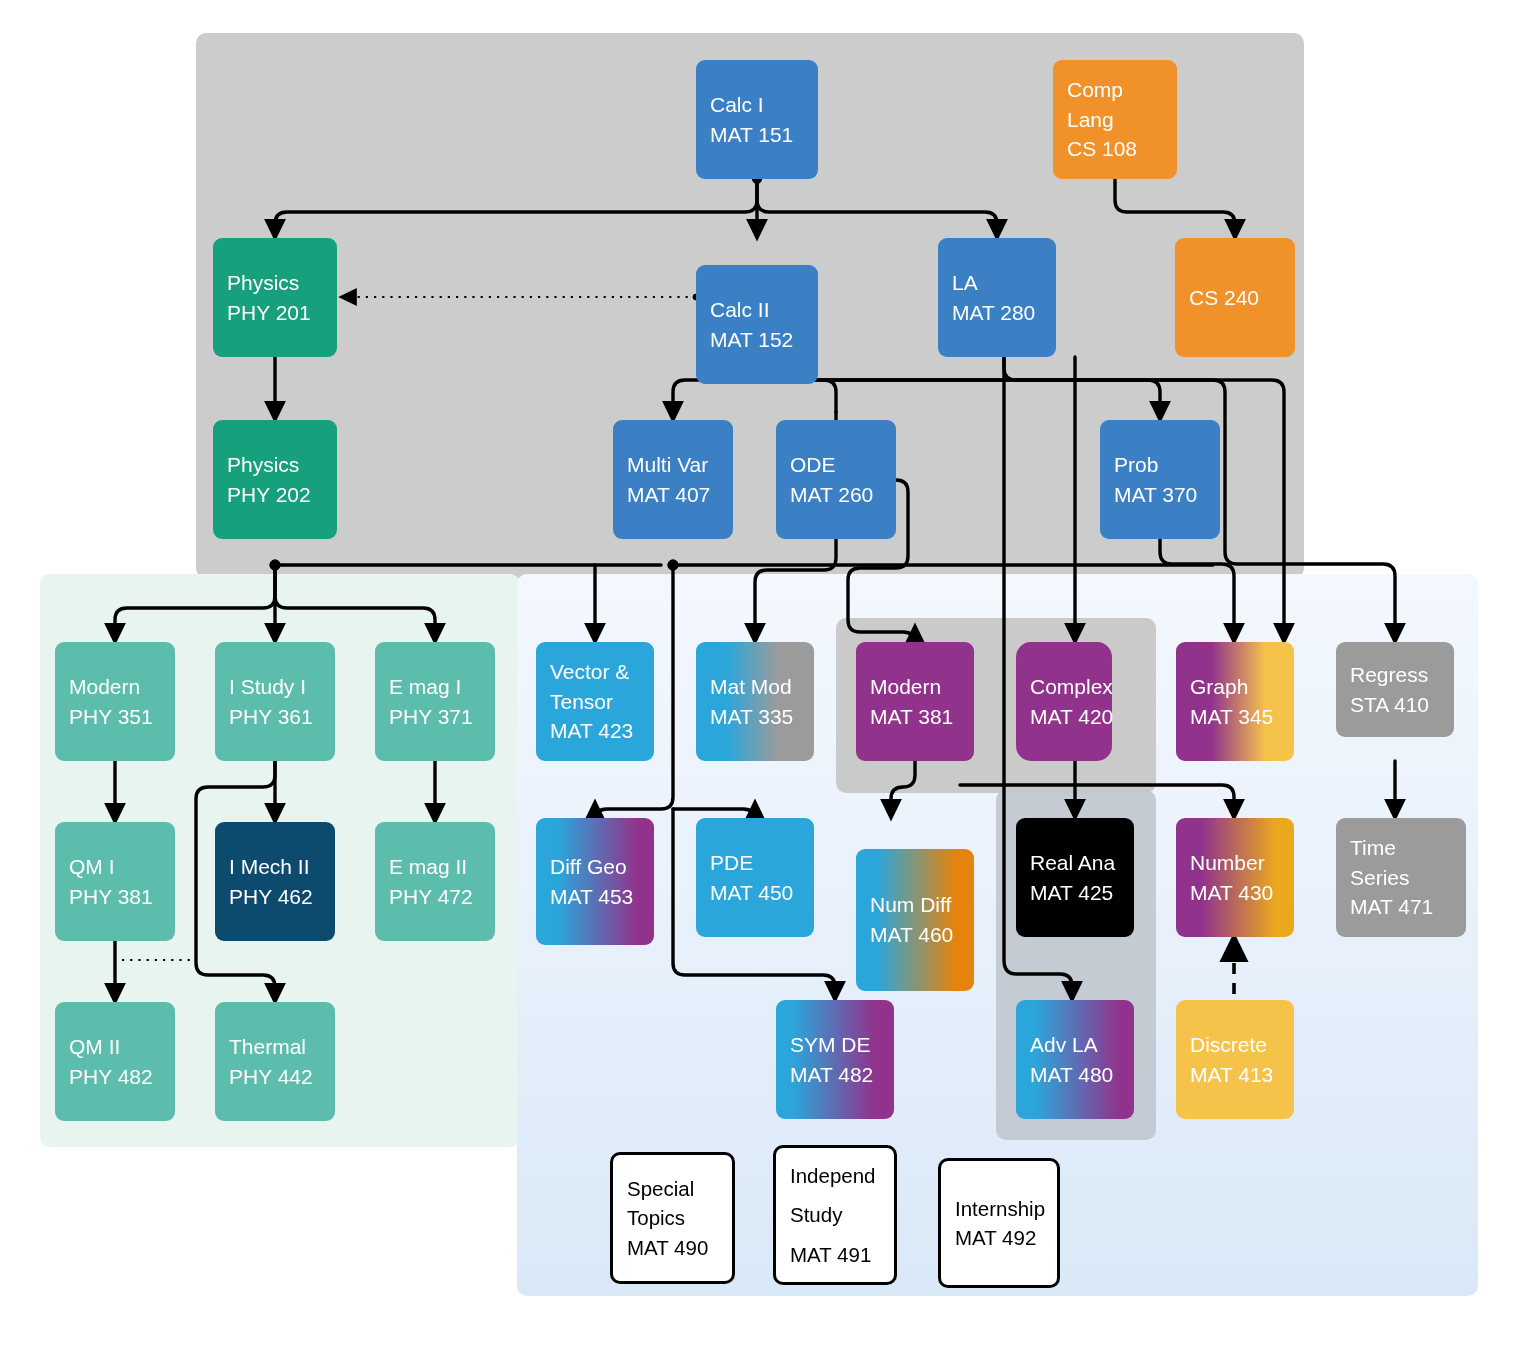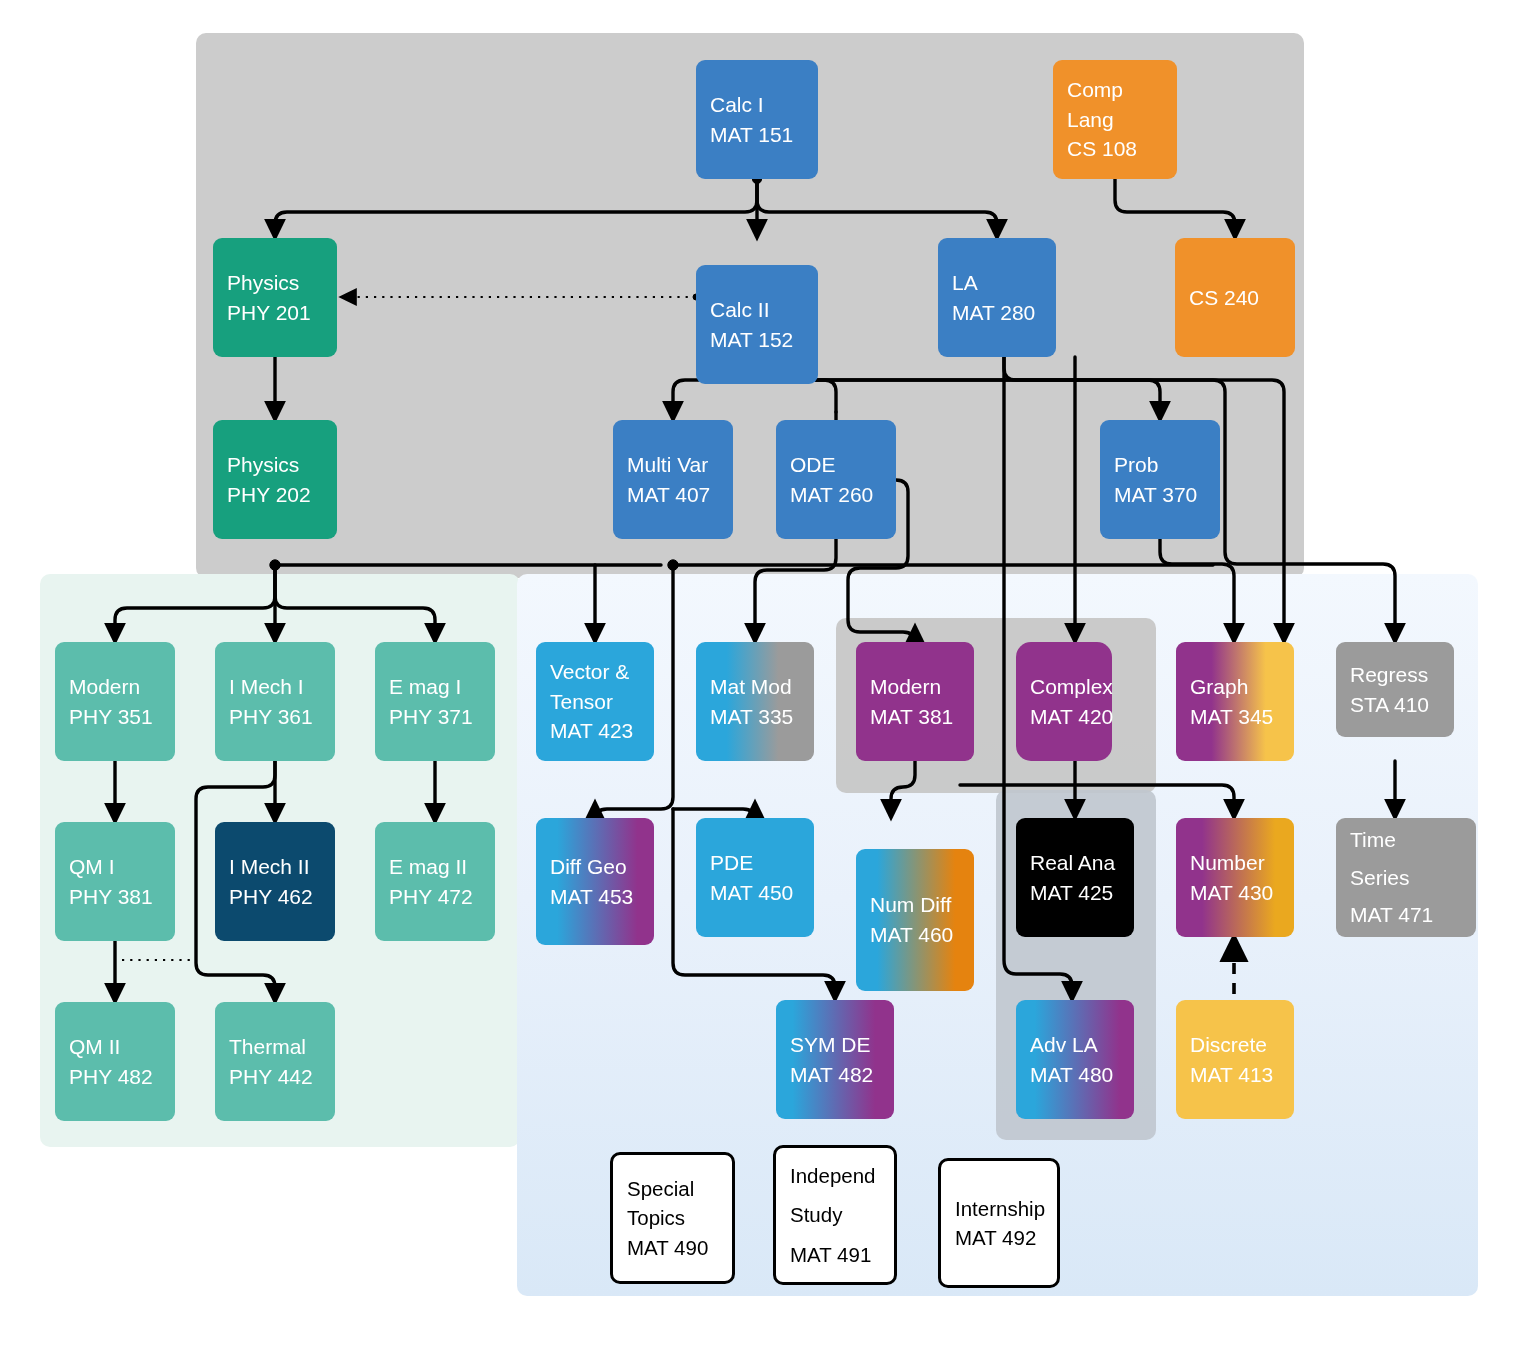--- a/index.html
+++ b/index.html
@@ -150,21 +150,21 @@
   <div class="node" style="left:1100px;top:420px;width:120px;height:119px;background:#3b7fc4;">
     <span>Prob</span>
     <span>MAT 370</span>
   </div>
 
   <div class="node" style="left:55px;top:642px;width:120px;height:119px;background:#5cbdac;">
     <span>Modern</span>
     <span>PHY 351</span>
   </div>
   <div class="node" style="left:215px;top:642px;width:120px;height:119px;background:#5cbdac;">
-    <span>I Mech I</span>
+    <span>I Study I</span>
     <span>PHY 361</span>
   </div>
   <div class="node" style="left:375px;top:642px;width:120px;height:119px;background:#5cbdac;">
     <span>E mag I</span>
     <span>PHY 371</span>
   </div>
   <div class="node" style="left:55px;top:822px;width:120px;height:119px;background:#5cbdac;">
     <span>QM I</span>
     <span>PHY 381</span>
   </div>
@@ -224,21 +224,21 @@
     <span>MAT 460</span>
   </div>
   <div class="node" style="left:1016px;top:818px;width:118px;height:119px;background:#000000;">
     <span>Real Ana</span>
     <span>MAT 425</span>
   </div>
   <div class="node" style="left:1176px;top:818px;width:118px;height:119px;background:linear-gradient(90deg,#91338c 0%,#91338c 22%,#eaa81f 84%,#eaa81f 100%);">
     <span>Number</span>
     <span>MAT 430</span>
   </div>
-  <div class="node" style="left:1336px;top:818px;width:140px;height:119px;background:#9b9b9b;gap:8px;">
+  <div class="node" style="left:1336px;top:818px;width:130px;height:119px;background:#9b9b9b;">
     <span>Time</span>
     <span>Series</span>
     <span>MAT 471</span>
   </div>
 
   <div class="node" style="left:776px;top:1000px;width:118px;height:119px;background:linear-gradient(90deg,#2ba6db 0%,#2ba6db 14%,#91338c 84%,#91338c 100%);">
     <span>SYM DE</span>
     <span>MAT 482</span>
   </div>
   <div class="node" style="left:1016px;top:1000px;width:118px;height:119px;background:linear-gradient(90deg,#2ba6db 0%,#2ba6db 16%,#91338c 88%,#91338c 100%);">

